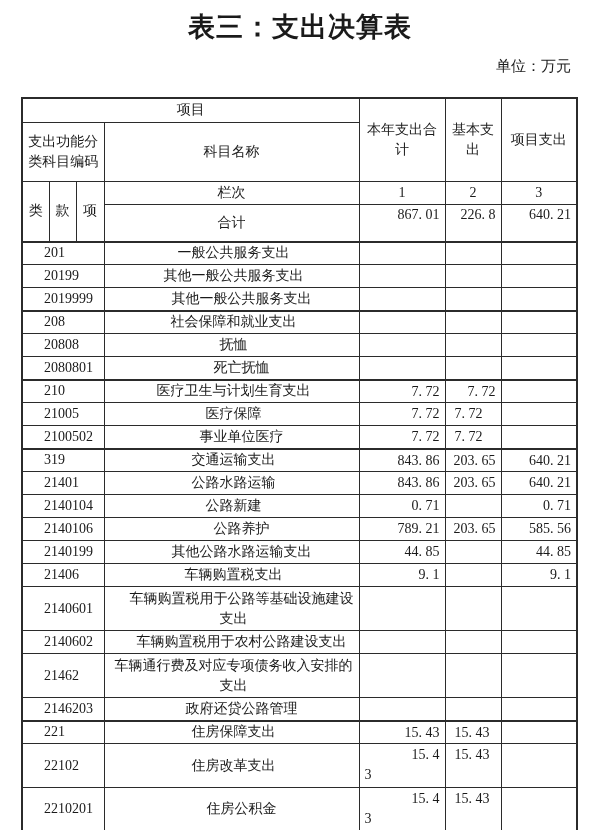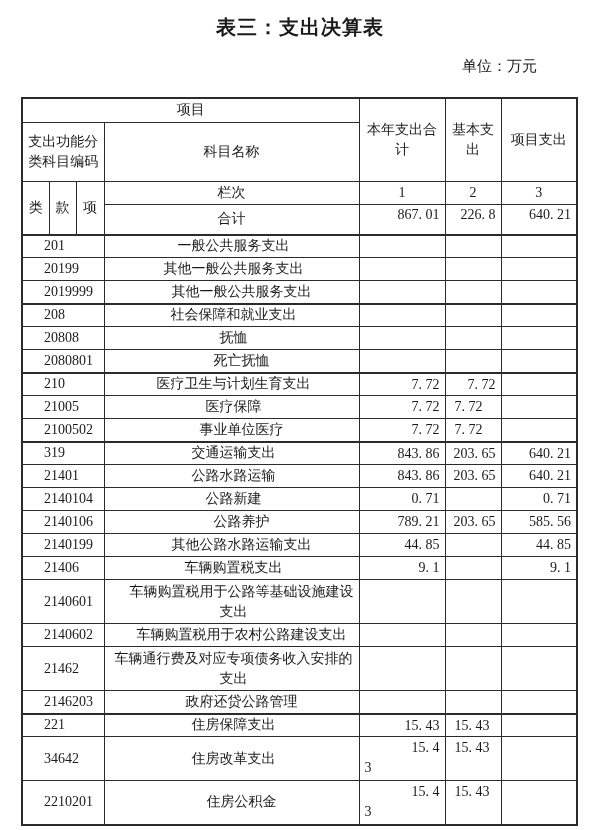--- a/index.html
+++ b/index.html
@@ -1,25 +1,25 @@
 <!DOCTYPE html>
 <html><head>
 <meta charset="utf-8">
 <style>
   html,body{margin:0;padding:0;}
   body{
     width:600px;height:830px;background:#ffffff;overflow:hidden;
     font-family:"Liberation Serif","DejaVu Serif",serif;color:#1a1a1a;
   }
   .title{
-    text-align:center;font-weight:bold;font-size:20px;letter-spacing:1px;
+    text-align:center;font-weight:bold;font-size:27px;letter-spacing:1px;
     margin-top:15px;height:24px;line-height:24px;
   }
   .unit{
-    text-align:right;padding-right:63px;font-size:15px;
+    text-align:right;padding-right:29px;font-size:15px;
     margin-top:17px;height:20px;line-height:20px;
   }
   table{
     border-collapse:collapse;table-layout:fixed;width:555px;
     margin:21px 4px 0 21px;border:2px solid #2b2b2b;
   }
   td{
     border:1px solid #2b2b2b;font-size:14px;line-height:20px;
     overflow:hidden;padding:0;color:#1a1a1a;
   }
@@ -33,21 +33,21 @@
   tr.row{height:23px;}
   tr.tall{height:44px;}
   tr.section td{border-top-width:2px;}
   td.code{text-align:left;vertical-align:middle;padding:0 2px 0 21px;}
   td.name{text-align:center;vertical-align:middle;padding:0 4px 0 8px;white-space:pre-line;}
   td.name.indent{text-indent:16px;}
   td.num{text-align:right;vertical-align:top;padding:1px 5px 0 5px;}
   td.num.left{text-align:left;padding-left:9px;}
   td.num .wl1{text-align:right;}
   td.num .wl2{text-align:left;}
-  thead td.num{vertical-align:middle;padding:0 5px 9px 0;}
+  thead td.num{vertical-align:middle;padding:0 5px 16px 0;}
 </style>
 </head>
 <body>
 
 <div class="title">表三：支出决算表</div>
 <div class="unit">单位：万元</div>
 
 <table>
   <colgroup>
     <col style="width:27px">
@@ -225,21 +225,21 @@
         <td class="num"></td>
       </tr>
       <tr class="row section">
         <td colspan="3" class="code">221</td>
         <td class="name">住房保障支出</td>
         <td class="num">15. 43</td>
         <td class="num left">15. 43</td>
         <td class="num"></td>
       </tr>
       <tr class="row tall">
-        <td colspan="3" class="code">34642</td>
+        <td colspan="3" class="code">22102</td>
         <td class="name">住房改革支出</td>
         <td class="num">
           <div class="wl1">15. 4</div>
           <div class="wl2">3</div>
         </td>
         <td class="num left">15. 43</td>
         <td class="num"></td>
       </tr>
       <tr class="row tall">
         <td colspan="3" class="code">2210201</td>

